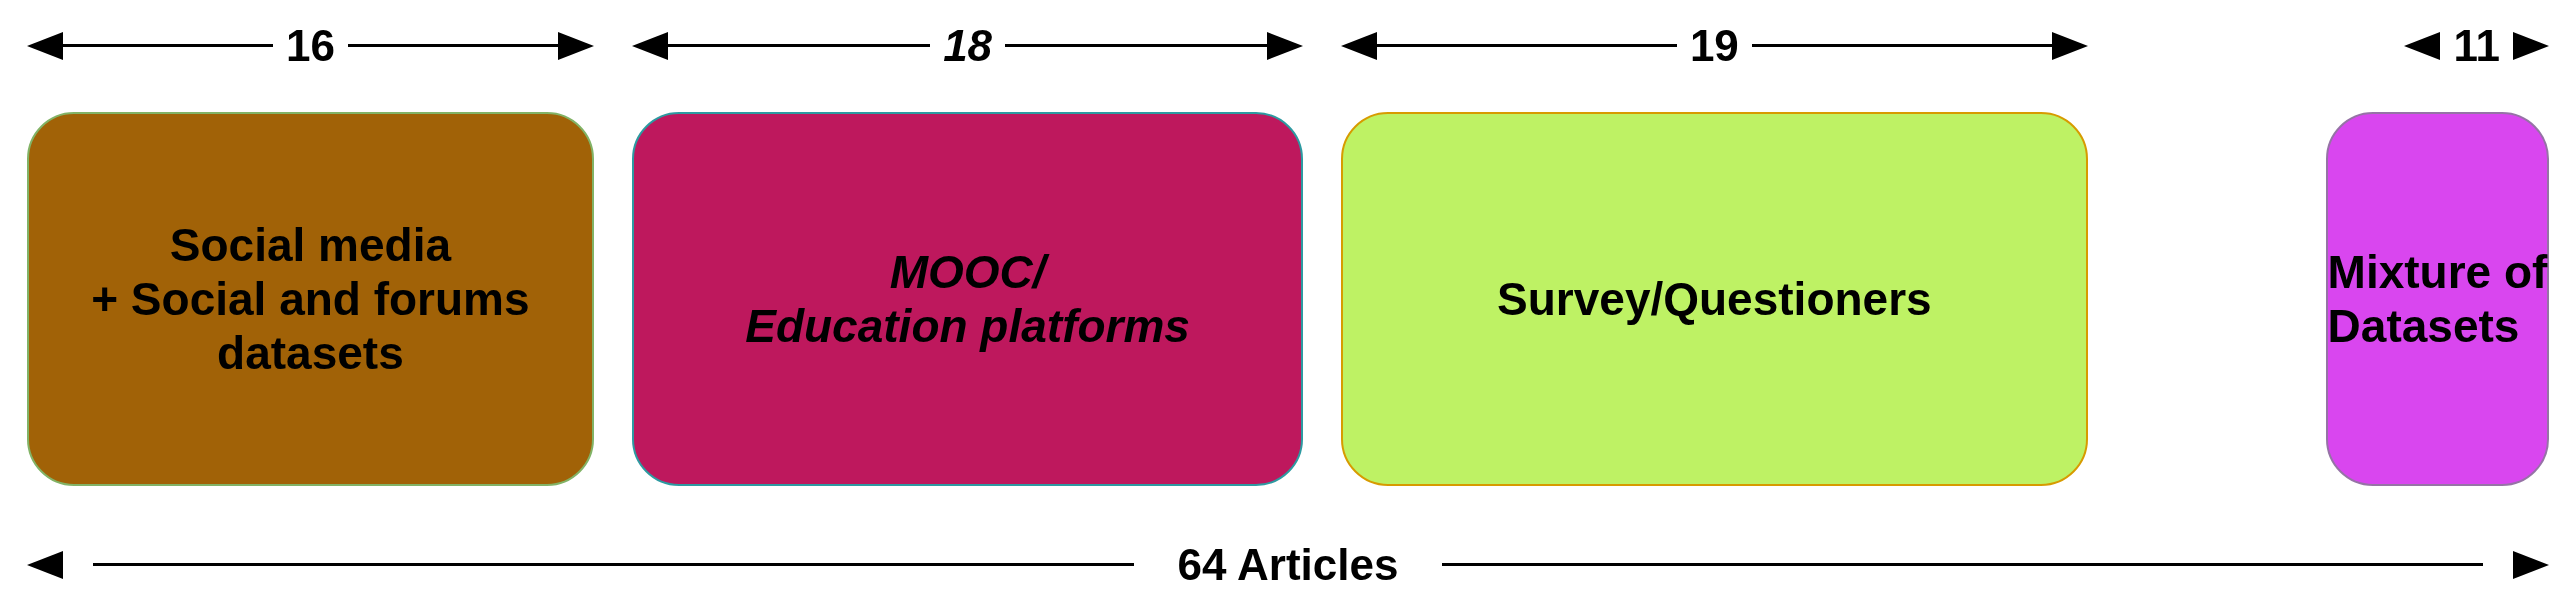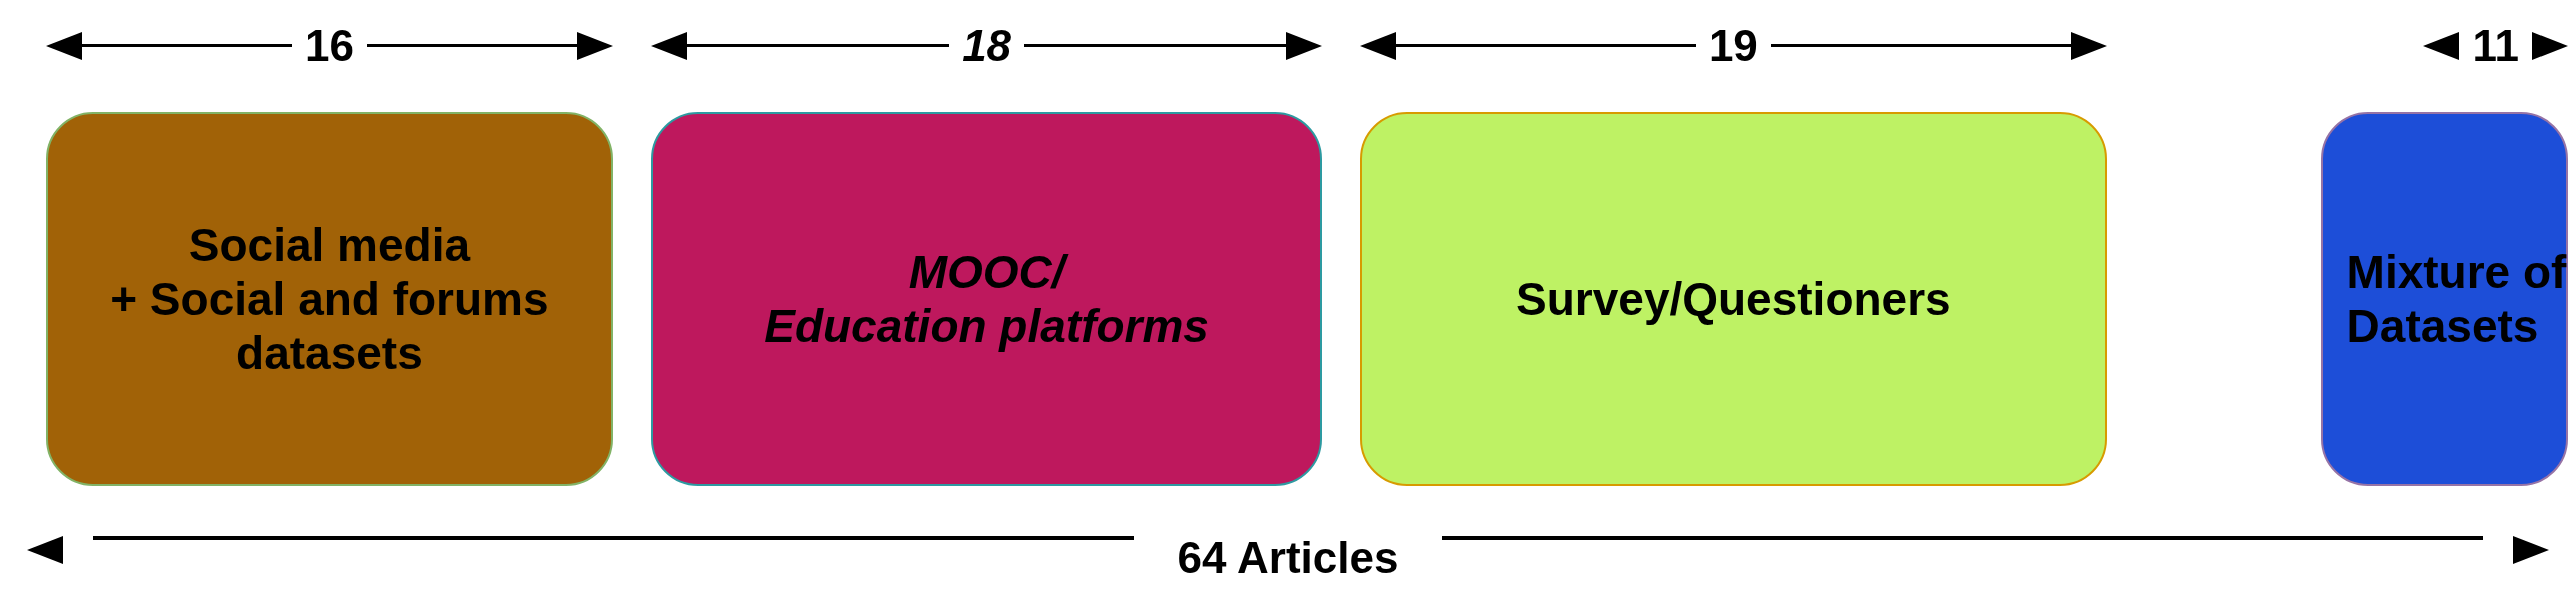--- a/index.html
+++ b/index.html
@@ -10,21 +10,20 @@
   }
   .canvas {
     box-sizing: border-box;
     width: 2576px; height: 601px;
     padding: 17px 26.6px 0 26.6px;
   }
   .columns {
     display: flex;
     justify-content: space-between;
     width: 100%;
-    margin-left: 19px;
   }
   .col { display: flex; flex-direction: column; }
   .col-0 { width: 22.5%; }
   .col-1 { width: 26.6%; font-style: italic; }
   .col-2 { width: 29.6%; }
   .col-3 { width: 16.8%; align-items: flex-end; }
 
   
   .dim-arrow {
     display: flex;
@@ -61,21 +60,21 @@
     font-weight: bold;
     color: #000;
     line-height: 1.18;
     text-align: center;
   }
   .box-label.align-left { text-align: left; }
 
   
   .bottom-row {
     display: flex;
-    align-items: flex-start;
+    align-items: center;
     height: 57px;
     margin-top: 50px;
     gap: 30px;
   }
 </style>
 </head>
 <body>
 
 <div class="canvas">
 
@@ -130,21 +129,21 @@
     </div>
 
     <div class="col col-3">
       <div class="dim-arrow">
         <span class="head head-left"></span>
         <span class="dim-line"></span>
         <span class="dim-label">11</span>
         <span class="dim-line"></span>
         <span class="head head-right"></span>
       </div>
-      <div class="box" style="background-color: #1d4ed8; border-color: rgb(150, 115, 166); padding-left: 24px;">
+      <div class="box" style="background-color: #d946ef; border-color: rgb(150, 115, 166);">
         <div class="box-label align-left">
           <div>Mixture of</div>
           <div>Datasets</div>
         </div>
       </div>
     </div>
 
   </div>
 
   <div class="bottom-row">

